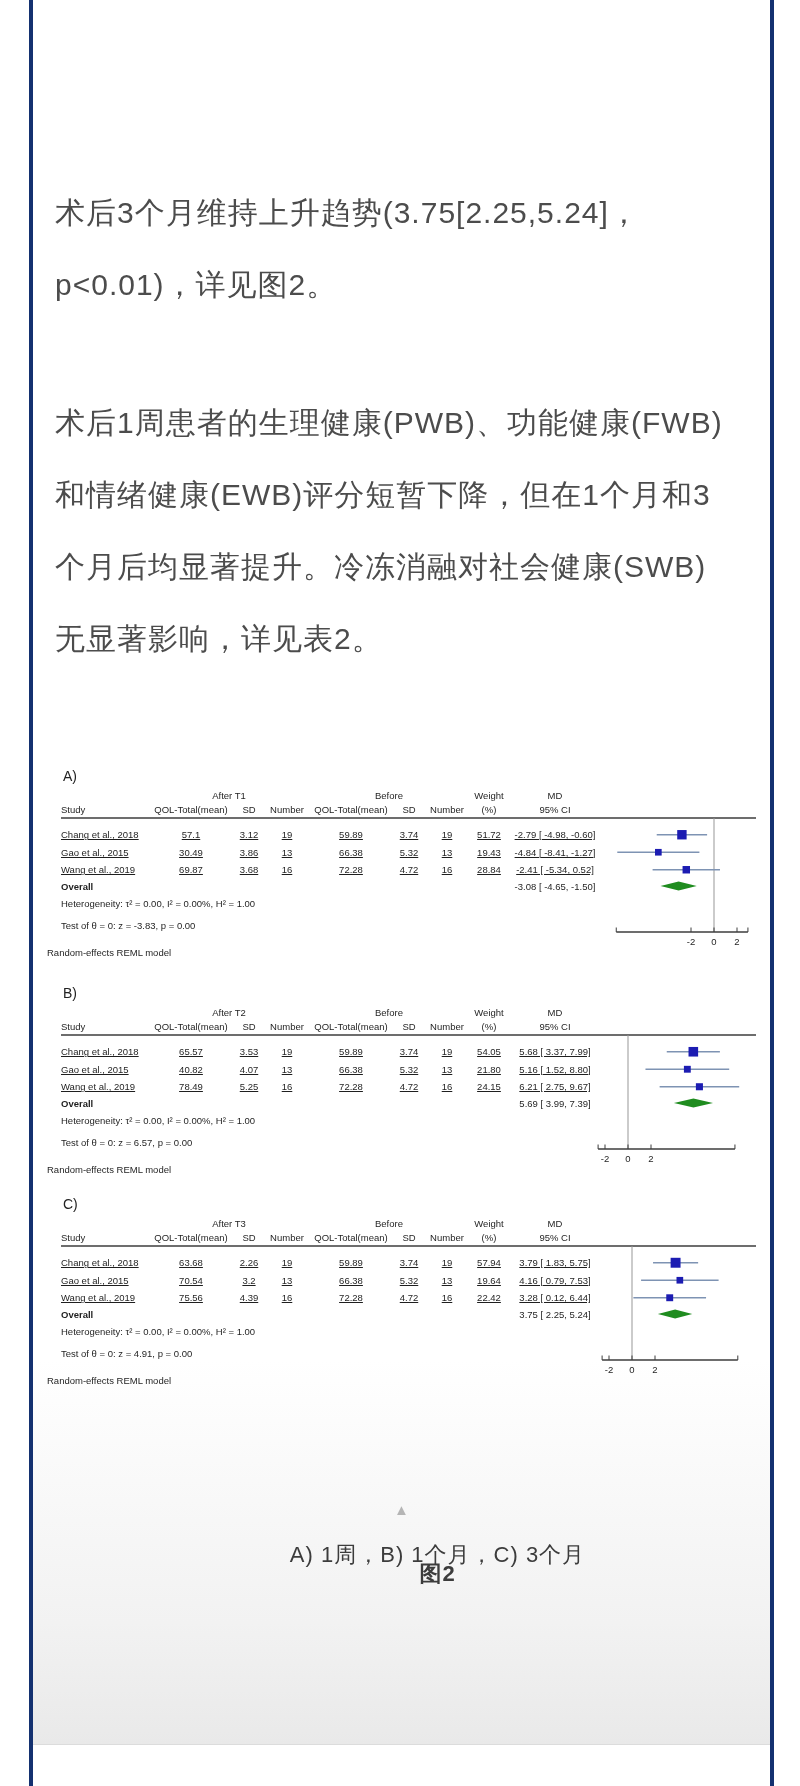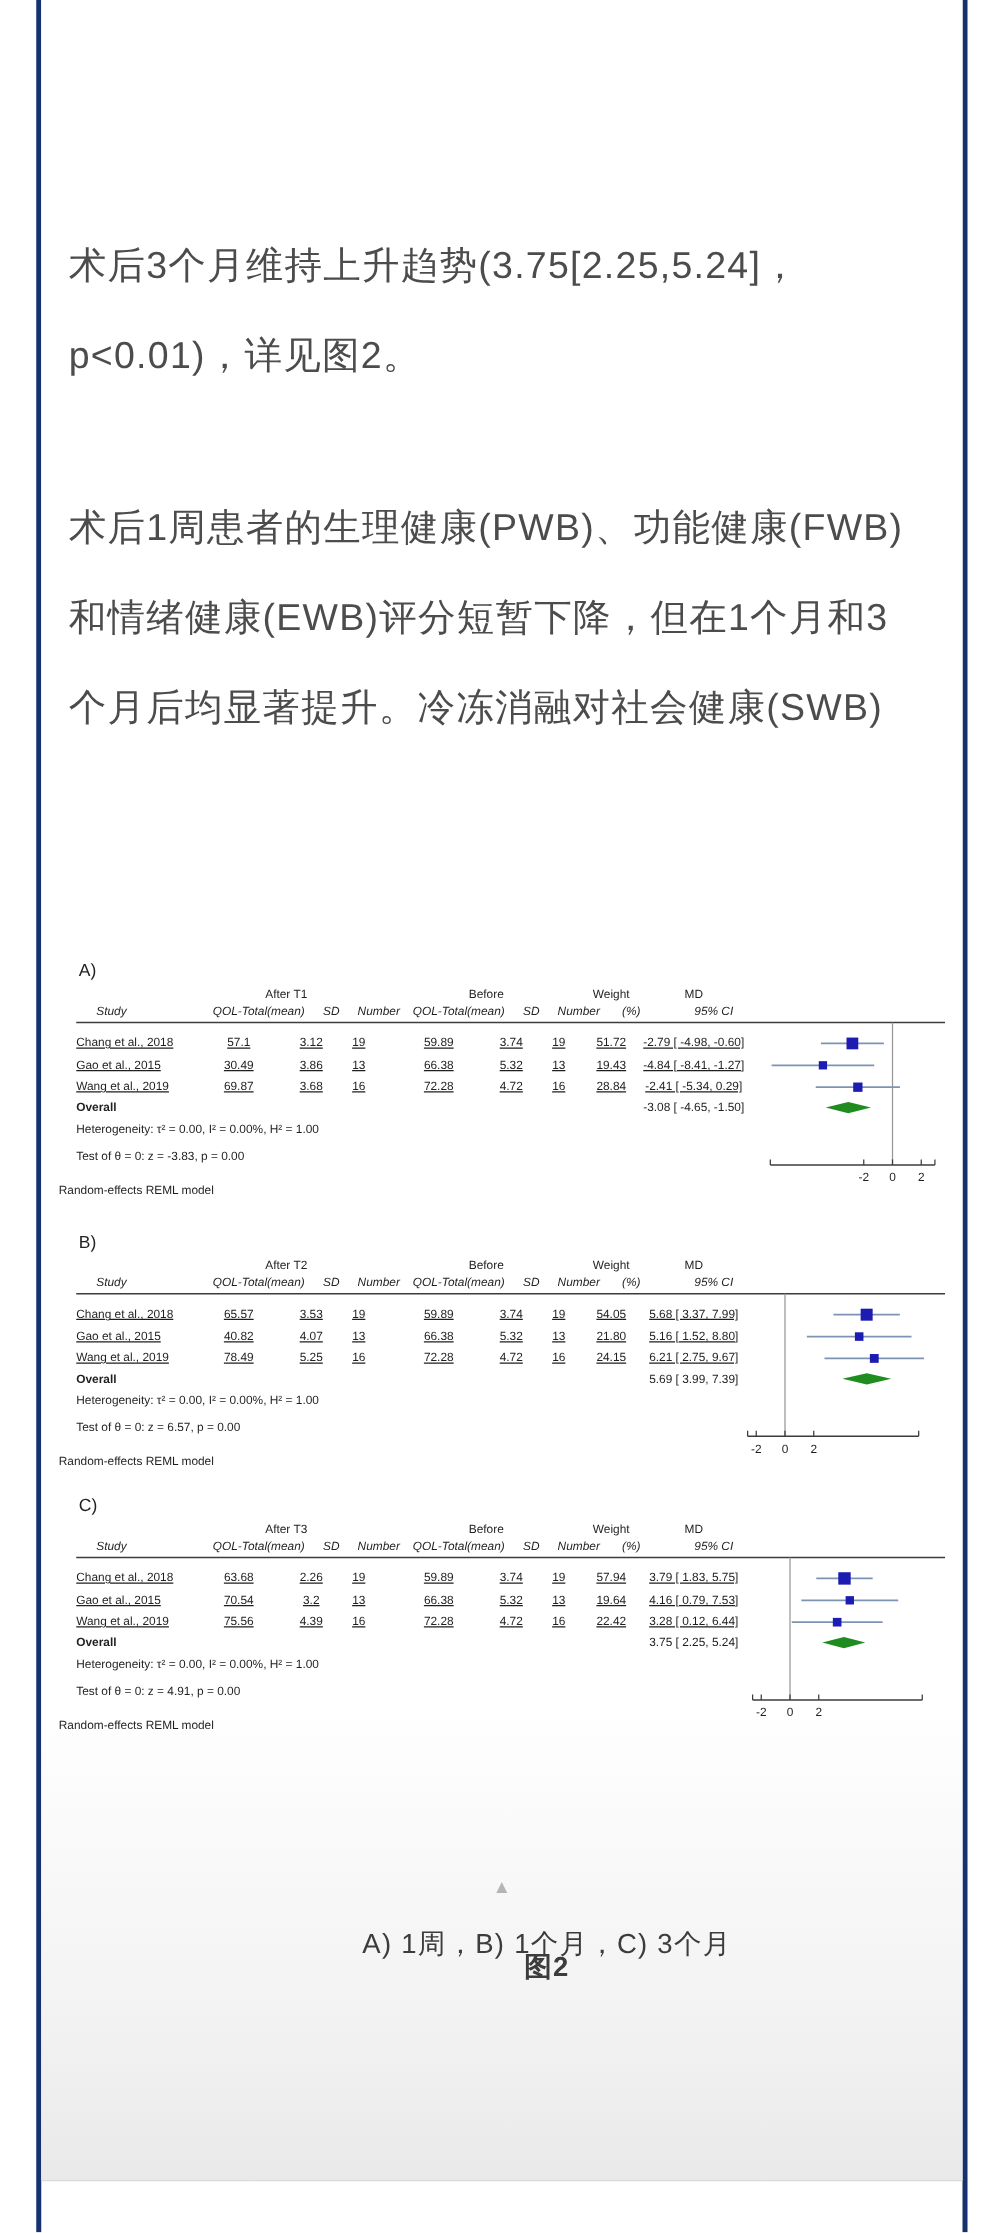--- a/index.html
+++ b/index.html
@@ -20,21 +20,21 @@
   
   .plot{position:absolute;left:28px;width:700px;height:196px;color:#1f1f1f;font-size:9.5px;}
   .plot.pA{top:768px;} .plot.pB{top:985px;} .plot.pC{top:1196px;}
   .plot-label{position:absolute;left:2px;top:0;font-size:14px;color:#222;}
   .hdr-group{position:absolute;top:22px;height:12px;text-align:center;line-height:12px;}
   .hg-after{left:88px;width:160px;}
   .hg-before{left:248px;width:160px;}
   .hg-weight{left:408px;width:40px;}
   .hg-md{left:448px;width:92px;}
   .hdr-cols,.prow,.overall-row{display:grid;grid-template-columns:88px 84px 32px 44px 84px 32px 44px 40px 92px;align-items:center;}
-  .hdr-cols{position:absolute;left:16px;top:34px;width:540px;height:14px;font-style:italic;}
+  .hdr-cols{position:absolute;left:0;top:34px;width:540px;height:14px;}
   .hdr-cols span,.prow span,.overall-row span{text-align:center;white-space:nowrap;}
   .hdr-cols .c0,.prow .c0,.overall-row .c0{text-align:left;}
   .rows{position:absolute;left:0;top:58px;width:540px;}
   .prow{height:17.5px;text-decoration:underline;}
   .overall-row{position:absolute;left:0;top:110px;width:540px;height:16px;}
   .overall-row .c0{font-weight:bold;}
   .note{position:absolute;left:0;white-space:nowrap;color:#1f1f1f;}
   .note.het{top:130px;}
   .note.test{top:152px;}
   .note.reml{top:179px;left:-14px;}
@@ -58,20 +58,21 @@
   <div class="card">
 
     <div class="para p2">
       <div>术后3个月维持上升趋势(3.75[2.25,5.24]，</div>
       <div>p&lt;0.01)，详见图2。</div>
     </div>
     <div class="para p3">
       <div>术后1周患者的生理健康(PWB)、功能健康(FWB)</div>
       <div>和情绪健康(EWB)评分短暂下降，但在1个月和3</div>
       <div>个月后均显著提升。冷冻消融对社会健康(SWB)</div>
+      <div>无显著影响，详见表2。</div>
     </div>
 
     <section class="plot pA">
       <div class="plot-label">A)</div>
       <div class="hdr-group hg-after">After T1</div>
       <div class="hdr-group hg-before">Before</div>
       <div class="hdr-group hg-weight">Weight</div>
       <div class="hdr-group hg-md">MD</div>
       <div class="hdr-cols">
         <span class="c0">Study</span>
@@ -109,21 +110,21 @@
           </div>
           <div class="prow">
             <span class="c0">Wang et al., 2019</span>
             <span class="c1">69.87</span>
             <span class="c2">3.68</span>
             <span class="c3">16</span>
             <span class="c4">72.28</span>
             <span class="c5">4.72</span>
             <span class="c6">16</span>
             <span class="c7">28.84</span>
-            <span class="c8">-2.41 [ -5.34,  0.29]</span>
+            <span class="c8">-2.41 [ -5.34,  0.52]</span>
           </div>
         </div>
       <div class="overall-row">
         <span class="c0">Overall</span>
         <span class="c1"></span>
           <span class="c2"></span>
           <span class="c3"></span>
           <span class="c4"></span>
         <span class="c5"></span>
           <span class="c6"></span>

